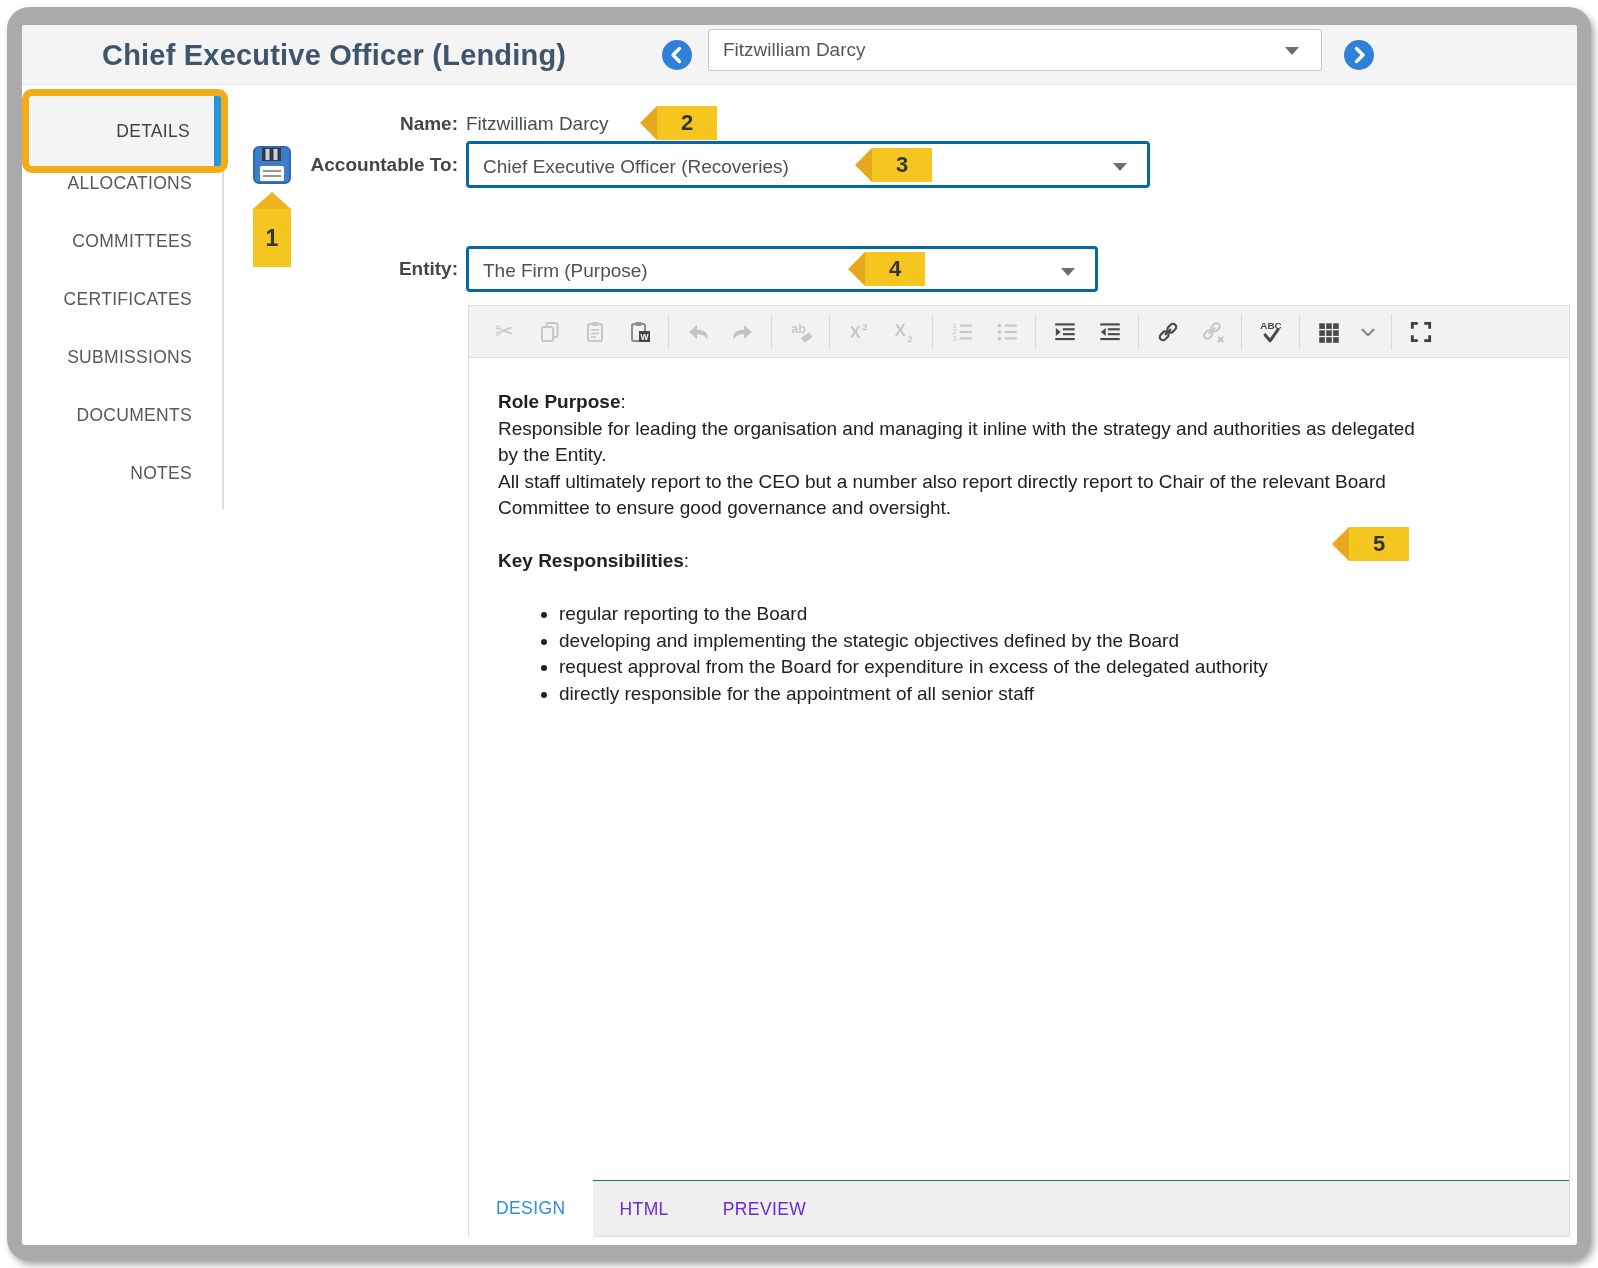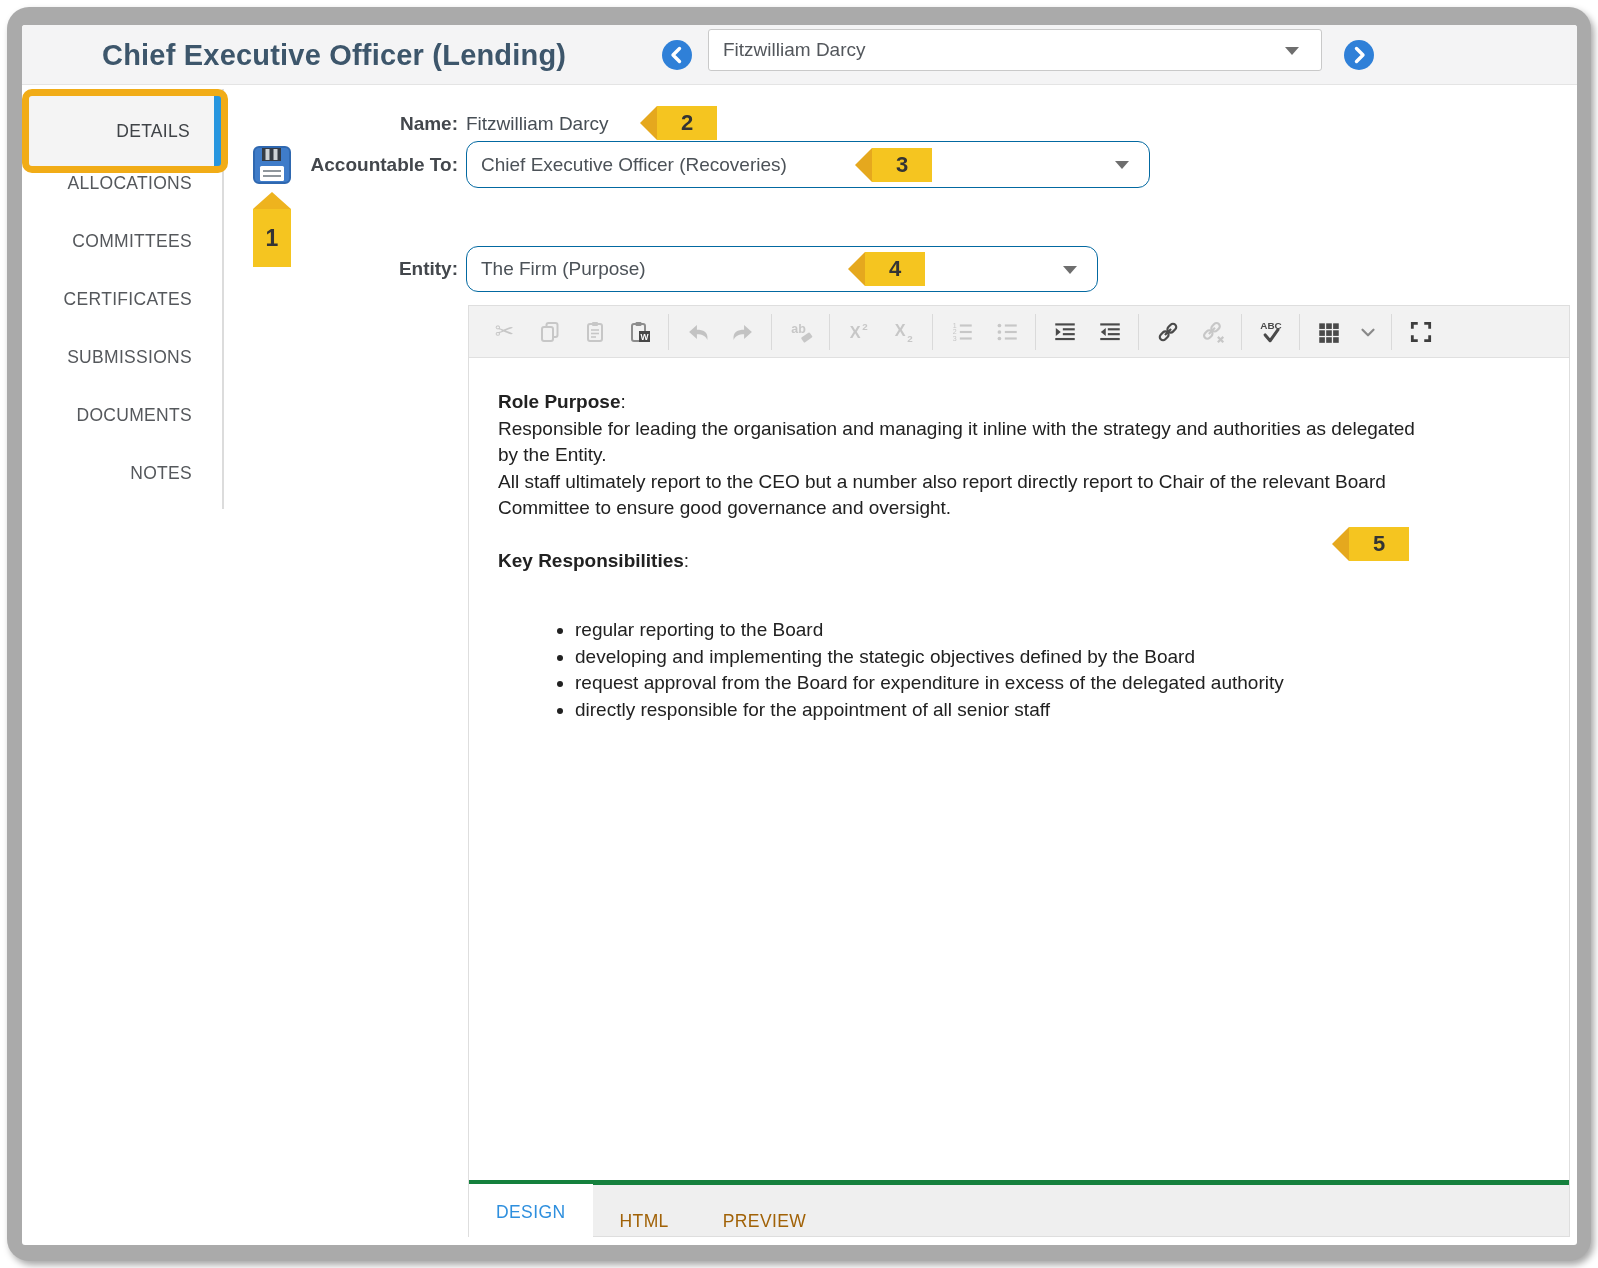--- a/index.html
+++ b/index.html
@@ -88,21 +88,21 @@
   .tag-up .bd {
     background:#f5c520; width:38px; height:58px; display:flex;
     align-items:center; justify-content:center;
     font-size:23px; font-weight:700; color:#343434;
   }
 
   
   .f-label { position:absolute; text-align:right; font-weight:700; color:#43474c; font-size:19px; }
   .f-value { position:absolute; font-size:19px; color:#474e55; }
   .dd {
-    position:absolute; background:#fff; border:1px solid #0369a1; border-radius:12px;
+    position:absolute; background:#fff; border:3px solid #0369a1; border-radius:4px;
   }
   .dd .val { position:absolute; left:14px; top:0; font-size:19px; color:#4c5258; }
   .save-btn { position:absolute; left:230px; top:120px; width:40px; height:40px; cursor:pointer; }
   .sor-bar {
     position:absolute; left:298px; top:178px; width:1253px; height:34px;
     background:#dae1ea; line-height:34px; padding-left:13px;
     font-size:17px; font-weight:700; color:#40495a;
   }
 
   
@@ -117,29 +117,29 @@
   }
   .tb { width:45px; height:52px; display:flex; align-items:center; justify-content:center; cursor:pointer; }
   .tb-sep { width:1px; height:36px; background:#dadada; margin:0 6px; }
   .glyph-dis { color:#c7c7c7; font-size:23px; }
   .ed-content {
     position:absolute; left:0; top:52px; width:100%; height:823px;
     padding:31px 70px 0 29px; color:#212121; font-size:19px; cursor:text;
   }
   .ed-line { line-height:26.5px; min-height:26.5px; }
   .ed-line b { font-weight:700; }
-  .ed-content ul { margin:16px; padding:0 0 0 61px; }
+  .ed-content ul { margin:0; padding:0 0 0 61px; }
   .ed-content li { line-height:26.5px; font-size:19px; }
   .ed-tabbar {
     position:absolute; left:0; bottom:0; width:100%; height:56px;
-    background:#efefef; border-top:5px solid #15803d; display:flex;
+    background:#efefef; border-top:1px solid #15803d; display:flex;
   }
   .ed-tab {
     height:40px; line-height:56px; padding:0 27px; font-size:17.5px;
-    letter-spacing:.4px; color:#a16207; cursor:pointer;margin-top:8px;
+    letter-spacing:.4px; color:#6d28d9; cursor:pointer;
   }
   .ed-tab.active {
     background:#ffffff; color:#2e8fde; margin-top:-1px; height:57px;
   }
 </style>
 </head>
 <body>
 
 <div class="frame"></div>
 <div class="app">

